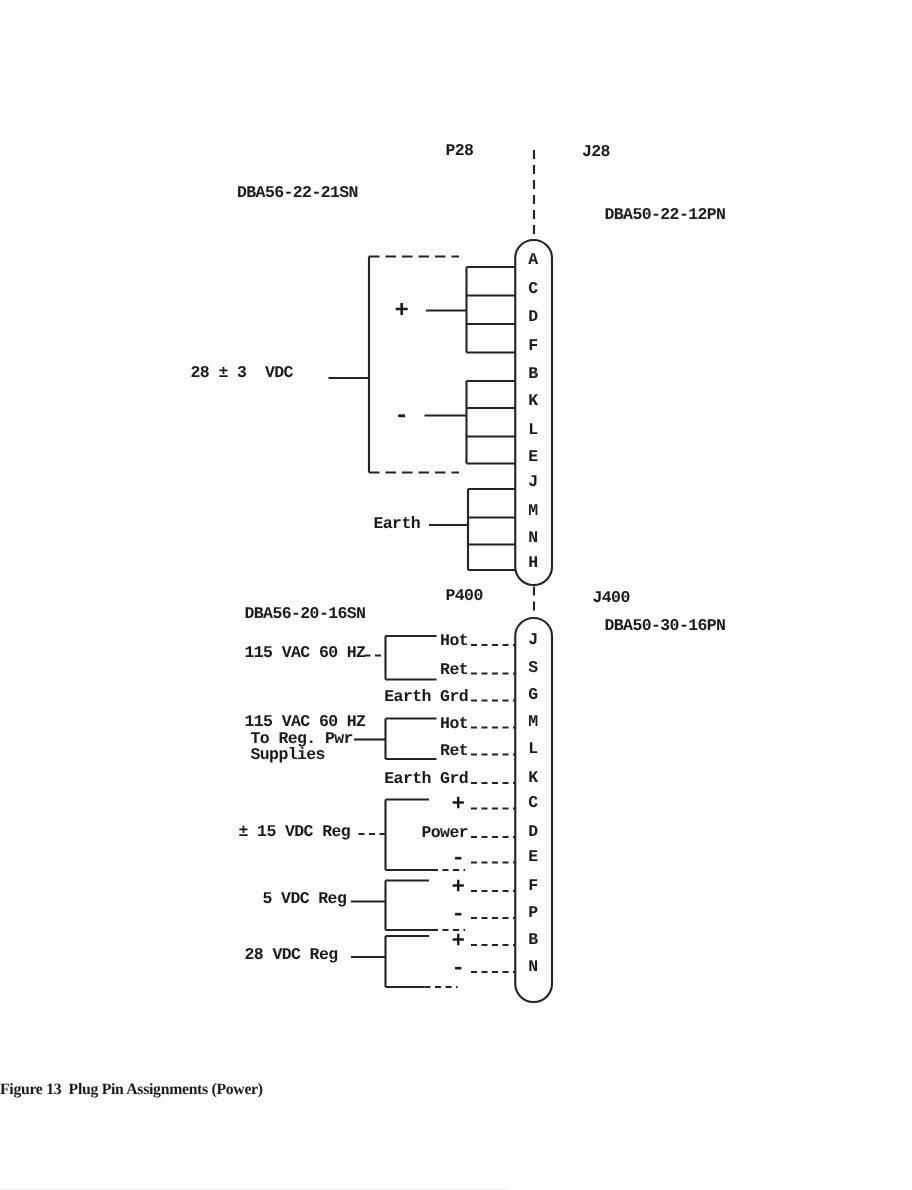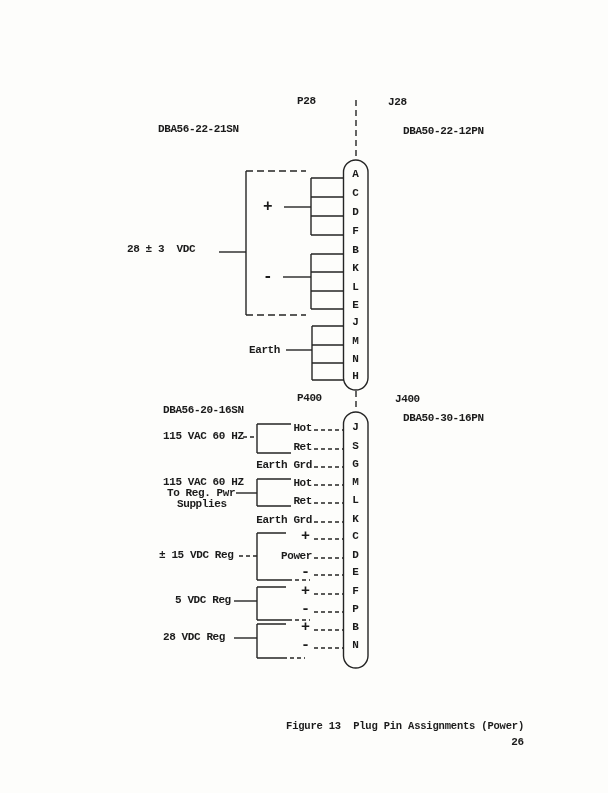--- a/index.html
+++ b/index.html
@@ -32,24 +32,25 @@
     font-size:15px;
     line-height:15px;
     letter-spacing:0;
   }
   .bigsign{
     font-size:16px;
     line-height:16px;
     font-weight:700;
   }
   .caption{
-    left:0;width:524px;
-    text-align:right;
+    left:0;width:608px;
+    text-align:left;
     font-size:10.5px;
     letter-spacing:-0.2px;
+    font-family:Liberation Serif, serif;
   }
   svg.lines{position:absolute;left:0;top:0;}
 </style>
 </head>
 <body>
 
 <div class="page">
 
   <svg class="lines" width="608" height="793" viewBox="0 0 608 793">
     <g stroke="#242424" stroke-width="1.4" fill="none">
@@ -97,21 +98,21 @@
 
       <path d="M257,624 V658 M257,624 H286 M257,658 H283"></path>
       <path d="M283,658 H305" stroke-dasharray="4,3"></path>
       <path d="M234,638 H257"></path>
     </g>
   </svg>
 
   <span class="t" style="left:297px;top:95px">P28</span>
   <span class="t" style="left:388px;top:96px">J28</span>
   <span class="t" style="left:158px;top:123px">DBA56-22-21SN</span>
-  <span class="t" style="left:403px;top:125px">DBA50-22-12PN</span>
+  <span class="t" style="left:403px;top:138px">DBA50-22-12PN</span>
 
   <span class="t pre" style="left:127px;top:243px">28 ± 3  VDC</span>
   <span class="t bigsign" style="left:263px;top:199px">+</span>
   <span class="t bigsign" style="left:263px;top:269px">-</span>
   <span class="t" style="left:249px;top:344px">Earth</span>
 
   <span class="t pin" style="top:168px">A</span>
   <span class="t pin" style="top:187px">C</span>
   <span class="t pin" style="top:206px">D</span>
   <span class="t pin" style="top:225px">F</span>
@@ -153,21 +154,20 @@
   <span class="t wire" style="top:550px">Power</span>
   <span class="t sign" style="top:565px">-</span>
   <span class="t sign" style="top:584px">+</span>
   <span class="t sign" style="top:602px">-</span>
   <span class="t sign" style="top:620px">+</span>
   <span class="t sign" style="top:638px">-</span>
 
   <span class="t" style="left:163px;top:430px">115 VAC 60 HZ</span>
   <span class="t" style="left:163px;top:476px">115 VAC 60 HZ</span>
   <span class="t" style="left:167px;top:487px">To Reg. Pwr</span>
-  <span class="t" style="left:177px;top:498px">Supplies</span>
+  <span class="t" style="left:167px;top:498px">Supplies</span>
   <span class="t" style="left:159px;top:549px">± 15 VDC Reg</span>
   <span class="t" style="left:175px;top:594px">5 VDC Reg</span>
   <span class="t" style="left:163px;top:631px">28 VDC Reg</span>
 
   <span class="t caption pre" style="top:720px">Figure 13  Plug Pin Assignments (Power)</span>
-  <span class="t caption" style="top:736px;font-size:11px">26</span>
 
 </div>
 
 </body></html>

